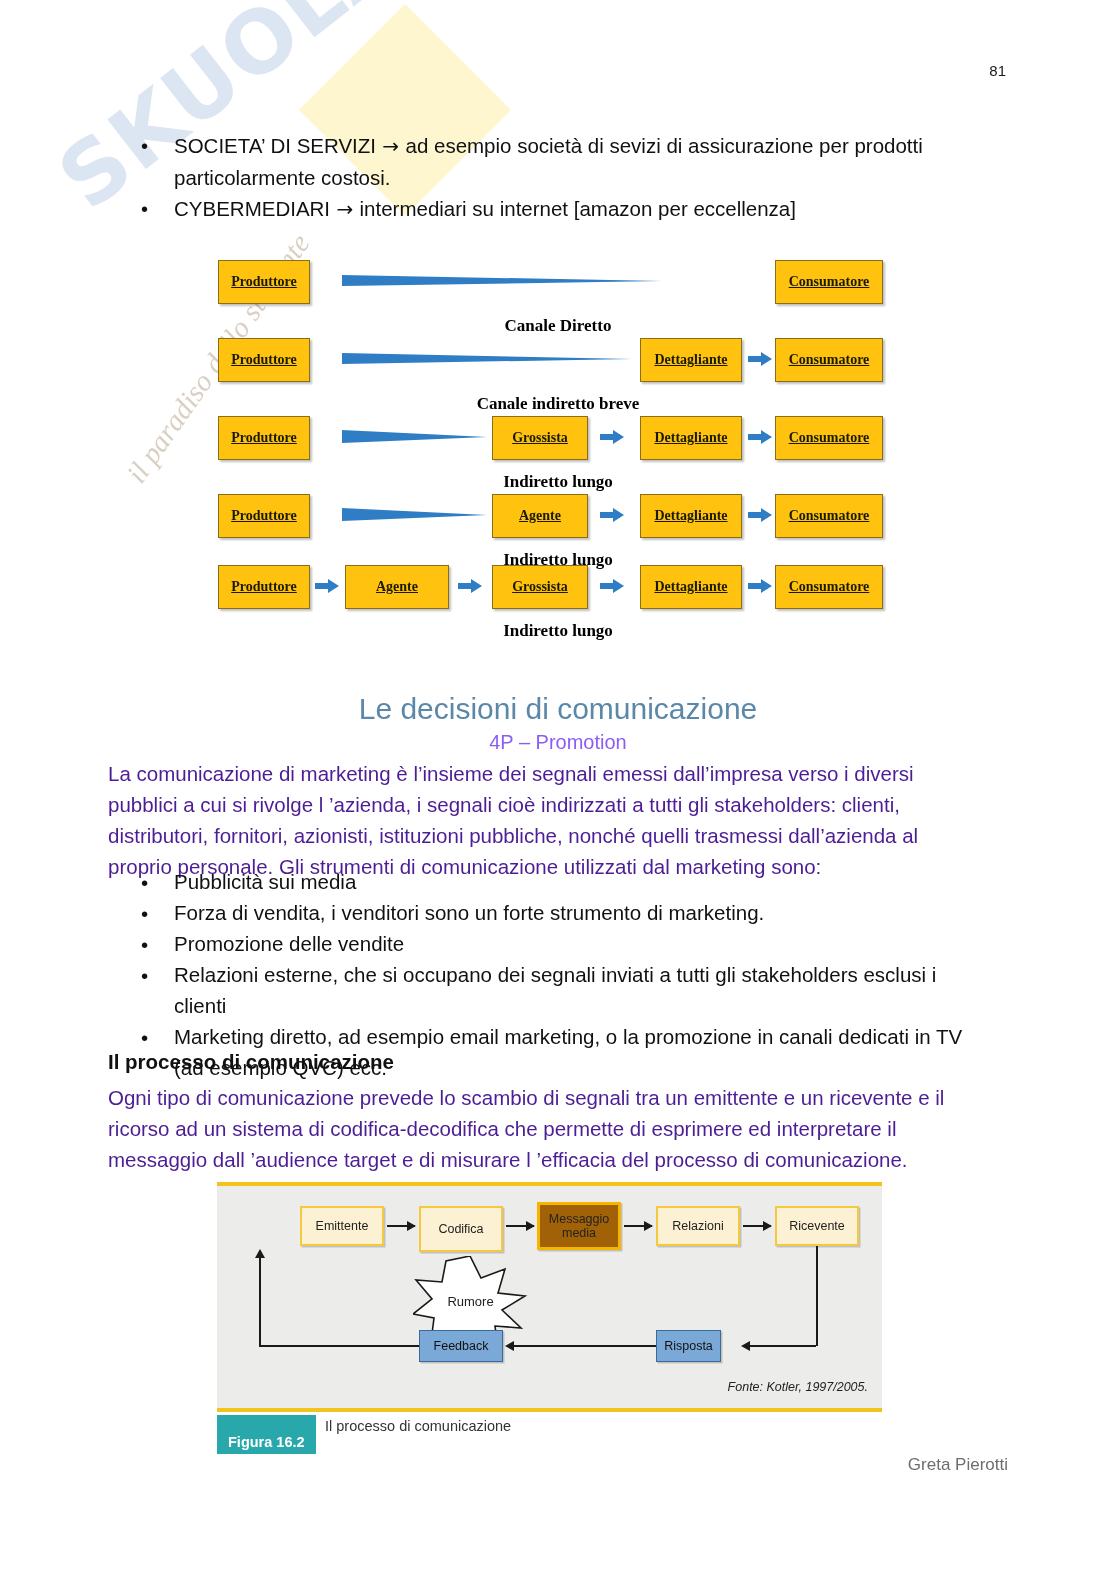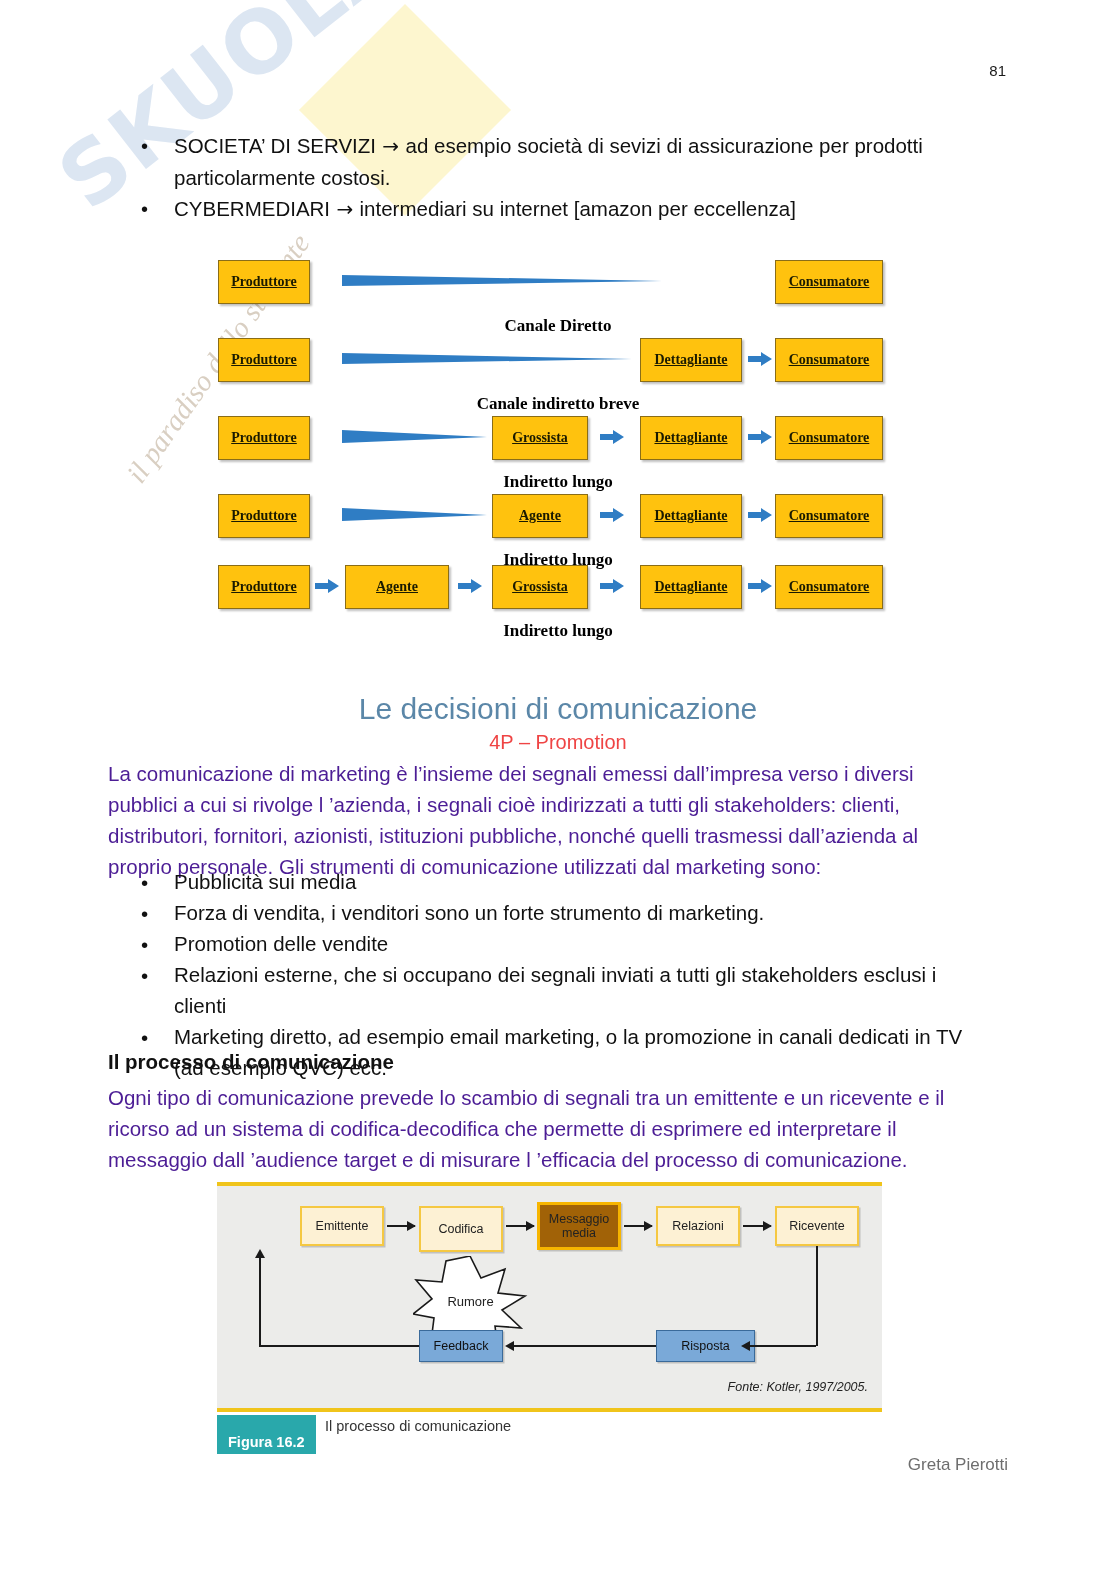--- a/index.html
+++ b/index.html
@@ -84,21 +84,21 @@
   .arrowhead{position:absolute;}
 
   
   .section-title{
     position:absolute;left:0;top:692px;width:1116px;text-align:center;
     font-size:30px;color:#5b87a8;font-weight:normal;
     font-family:"Liberation Sans", sans-serif;
   }
   .section-sub{
     position:absolute;left:0;top:731px;width:1116px;text-align:center;
-    font-size:20px;color:#ef4444;
+    font-size:20px;color:#8b5cf6;
   }
 
   
   .body-par{
     position:absolute;left:108px;width:872px;
     font-size:20.5px;line-height:31px;color:#4c1d95;
   }
   #par-comunicazione{top:758px;}
   #par-processo{top:1082px;}
   .sub-heading{
@@ -283,21 +283,21 @@
   <div class="body-par" id="par-comunicazione">La comunicazione di marketing è l’insieme dei segnali emessi dall’impresa verso i diversi pubblici a cui si rivolge l ’azienda, i segnali cioè indirizzati a tutti gli stakeholders: clienti, distributori, fornitori, azionisti, istituzioni pubbliche, nonché quelli trasmessi dall’azienda al proprio personale. Gli strumenti di comunicazione utilizzati dal marketing sono:</div>
 
   <ul class="tool-list">
     <li>
       <span class="bullet">•</span><span>Pubblicità sui media</span>
     </li>
     <li>
       <span class="bullet">•</span><span>Forza di vendita, i venditori sono un forte strumento di marketing.</span>
     </li>
     <li>
-      <span class="bullet">•</span><span>Promotion delle vendite</span>
+      <span class="bullet">•</span><span>Promozione delle vendite</span>
     </li>
     <li>
       <span class="bullet">•</span><span>Relazioni esterne, che si occupano dei segnali inviati a tutti gli stakeholders esclusi i clienti</span>
     </li>
     <li>
       <span class="bullet">•</span><span>Marketing diretto, ad esempio email marketing, o la promozione in canali dedicati in TV (ad esempio QVC) ecc.</span>
     </li>
   </ul>
 
   <div class="sub-heading">Il processo di comunicazione</div>
@@ -316,21 +316,21 @@
     <div class="proc-box" style="left:558px;top:20px;width:84px;height:40px;">Ricevente</div>
 
     <div id="star-wrap">
       <svg width="115" height="95" viewBox="0 0 115 95">
         <polygon points="57,0 68,22 92,13 85,37 112,40 89,54 108,72 82,70 85,94 62,80 50,95 41,76 18,86 21,62 0,58 19,43 3,24 29,26 33,5" fill="#ffffff" stroke="#1a1a1a" stroke-width="1.6"></polygon>
       </svg>
       <div class="star-text">Rumore</div>
     </div>
 
     <div class="proc-box blue" style="left:202px;top:144px;width:84px;height:32px;">Feedback</div>
-    <div class="proc-box blue" style="left:439px;top:144px;width:99px;height:32px;">Risposta</div>
+    <div class="proc-box blue" style="left:439px;top:144px;width:65px;height:32px;">Risposta</div>
 
     <div class="vline" style="left:599px;top:60px;height:100px;"></div>
     <div class="hline" style="left:533px;top:159px;width:66px;"></div>
     <div class="head-left" style="left:524px;top:155px;"></div>
 
     <div class="hline" style="left:296px;top:159px;width:143px;"></div>
     <div class="head-left" style="left:288px;top:155px;"></div>
 
     <div class="hline" style="left:42px;top:159px;width:160px;"></div>
     <div class="vline" style="left:42px;top:72px;height:88px;"></div>

